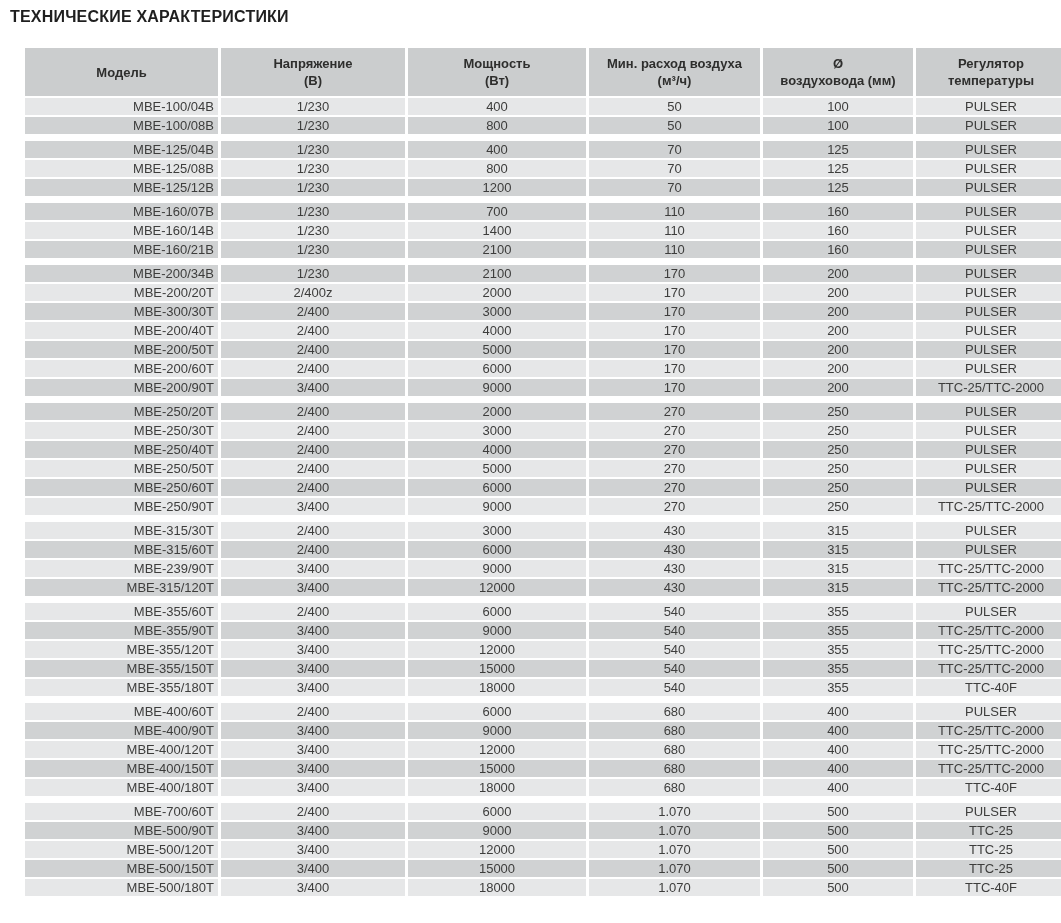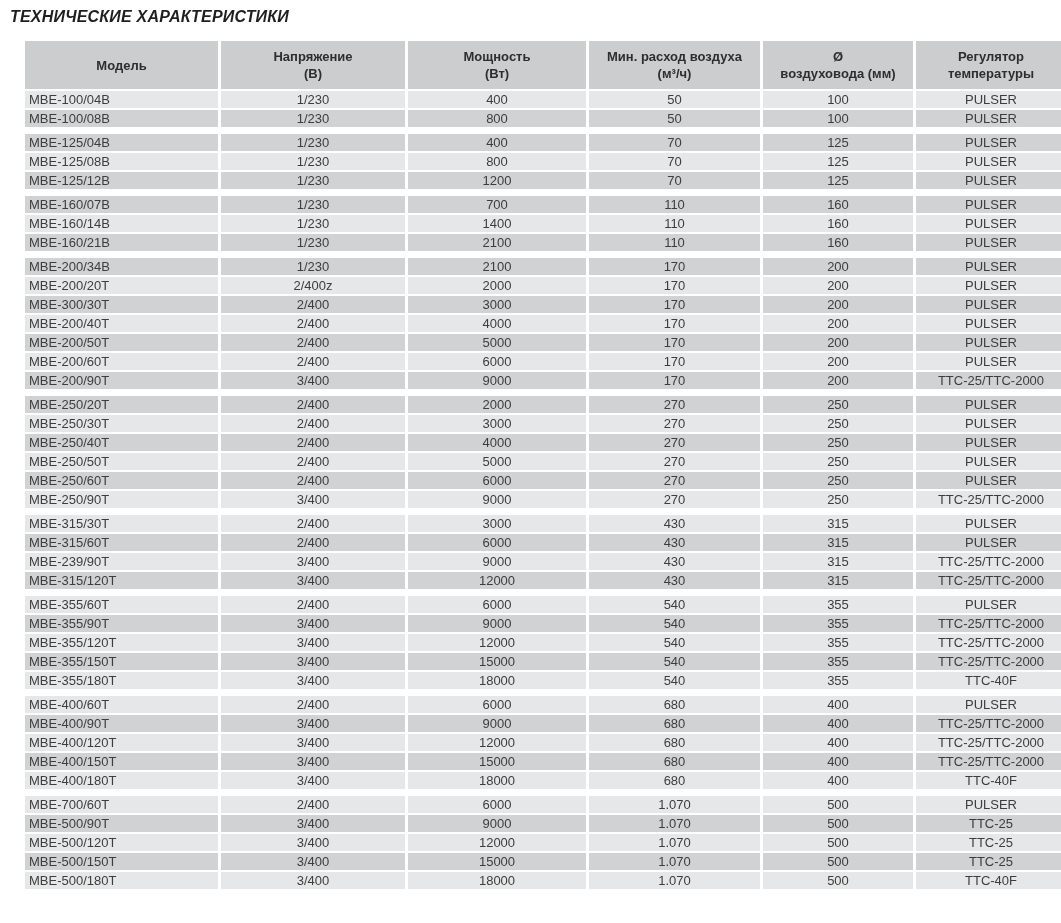--- a/index.html
+++ b/index.html
@@ -13,22 +13,21 @@
   }
   *{box-sizing:border-box;margin:0;padding:0;}
   html,body{background:var(--page_bg);}
   body{
     width:1061px;height:923px;overflow:hidden;
     font-family:"Liberation Sans", sans-serif;
   }
   .page-title{
     font-size:16px;font-weight:800;color:var(--title_color);
     letter-spacing:0.2px;
-    margin:8px 0 15px 10px;
-    font-style:italic;
+    margin:8px 0 22px 10px;
   }
   table.specs{
     table-layout:fixed;border-collapse:separate;border-spacing:0;
     margin-left:25px;width:1041px;
   }
   table.specs th, table.specs td{
     font-size:13px;color:var(--text_color);
     text-align:center;vertical-align:middle;
     border-right:3px solid #fff;
     border-bottom:2px solid #fff;
@@ -42,21 +41,21 @@
     height:50px;
     padding:0;
   }
   .th-stack{
     display:flex;flex-direction:column;justify-content:center;align-items:center;
     height:100%;line-height:17px;
   }
   table.specs tbody td{height:19px;padding:0 4px;}
   table.specs tbody tr.light td{background:var(--row_light);}
   table.specs tbody tr.dark td{background:var(--row_dark);}
-  table.specs tbody td.model-cell{text-align:left;padding-left:4px;}
+  table.specs tbody td.model-cell{text-align:right;padding-left:4px;}
   table.specs tbody tr.spacer td{
     background:transparent;border-bottom:none;border-right:none;
     height:5px;padding:0;
   }
 </style>
 </head>
 <body>
 
 <h1 class="page-title">ТЕХНИЧЕСКИЕ ХАРАКТЕРИСТИКИ</h1>
 

